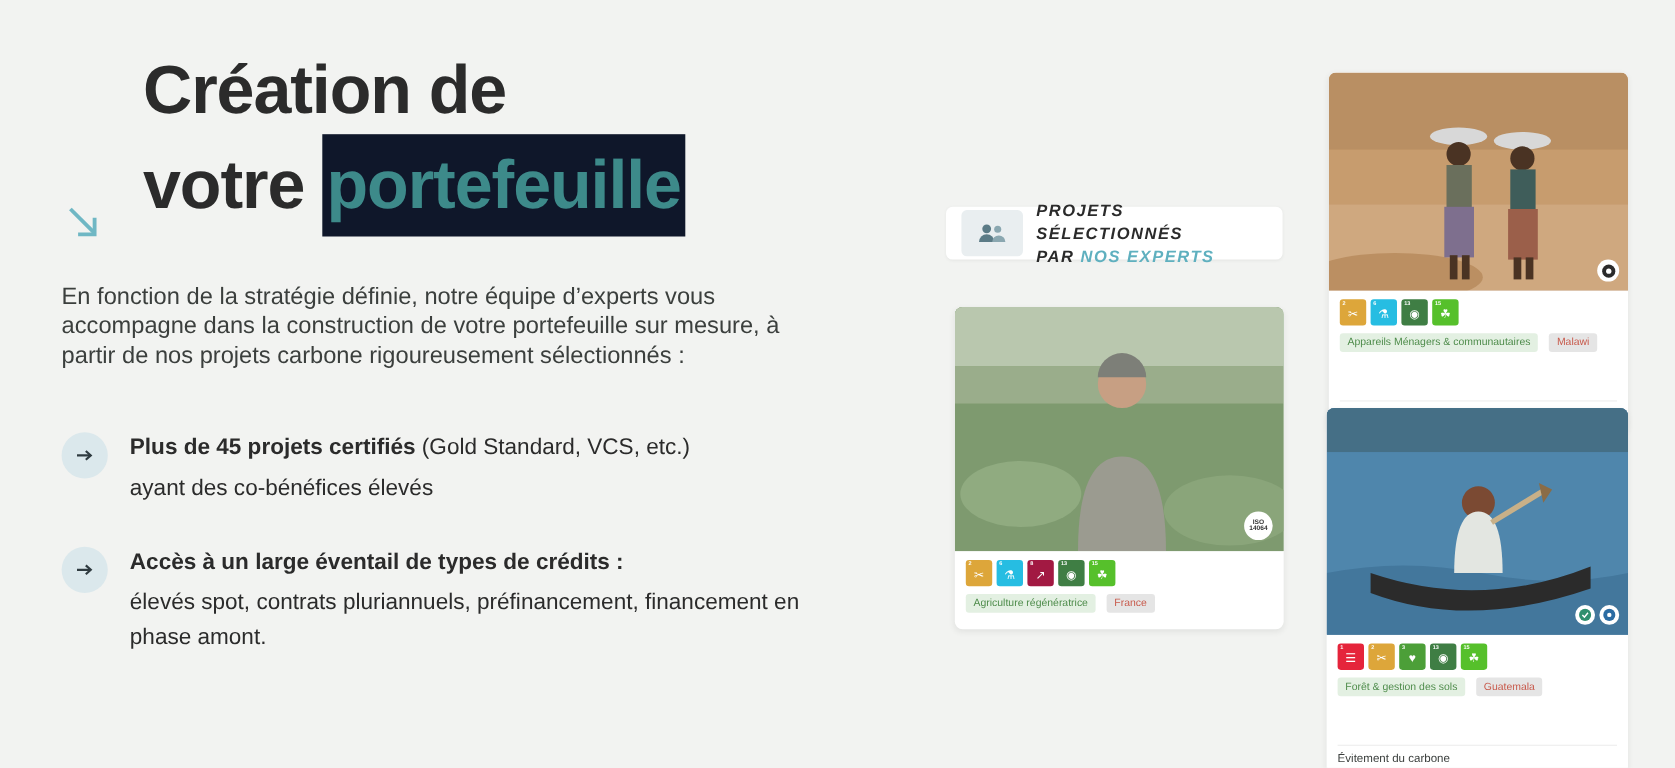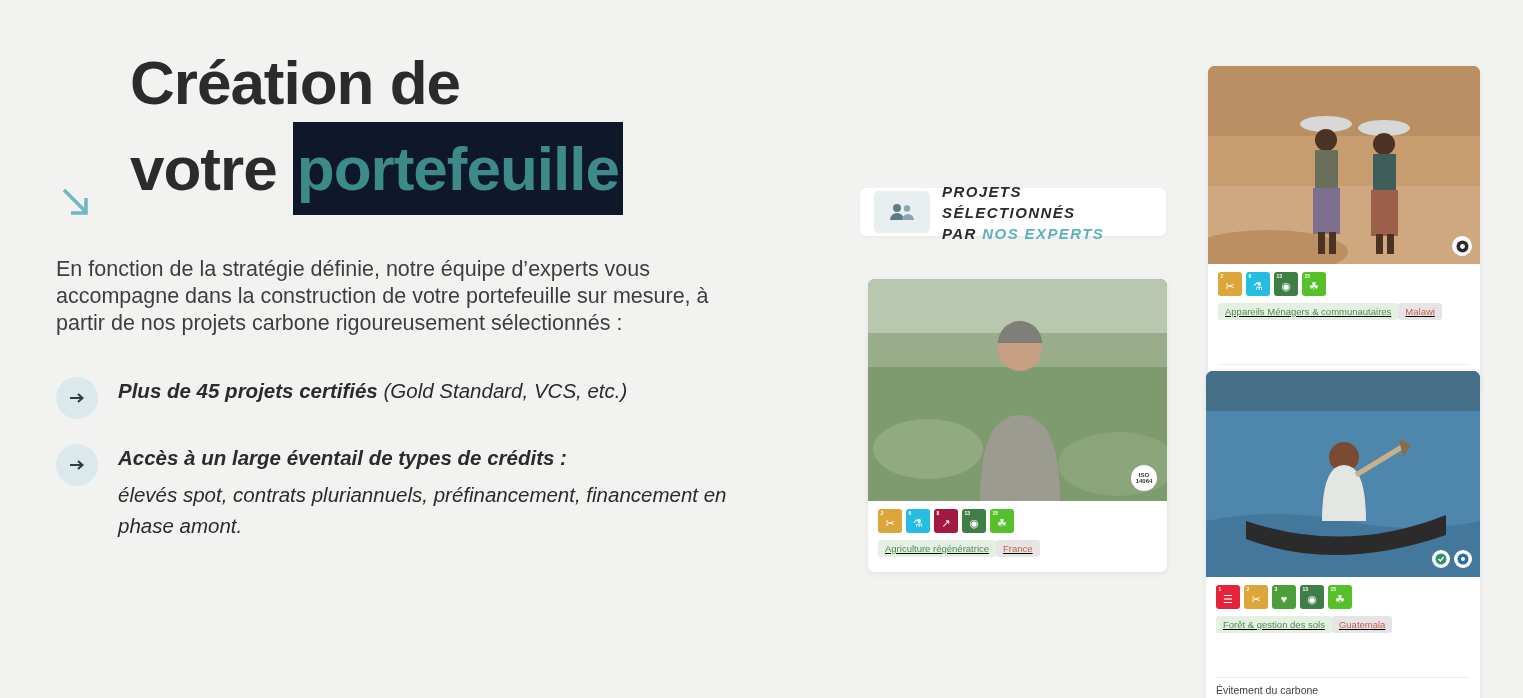--- a/index.html
+++ b/index.html
@@ -57,22 +57,21 @@
 
   .lede {
     margin-top: 44px;
     font-size: 21.5px;
     line-height: 27px;
     color: #3b3f3d;
     width: 700px;
   }
 
   .bullets {
-    margin-top: 38px;
-    font-style: italic;
+    margin-top: 54px;
   }
   .bullet {
     position: relative;
     padding-left: 62px;
     margin-bottom: 36px;
   }
   .bullet-icon {
     position: absolute;
     left: 0;
     top: 2px;
@@ -182,24 +181,23 @@
     left: 2.5px;
     font-size: 5px;
     font-weight: 700;
   }
   .sdg .sdg-glyph {
     font-size: 11px;
     margin-top: 5px;
   }
   .tag-row {
     display: flex;
-    gap: 0;
+    gap: 10px;
     align-items: center;
     margin-bottom: 5px;
-    text-decoration: underline;
   }
   .tag {
     font-size: 9.5px;
     padding: 3px 7px;
     border-radius: 3px;
     white-space: nowrap;
   }
   .tag-green { background: #e3f0e2; color: #4e8c4b; }
   .tag-red { background: #e5e5e5; color: #c85a4c; }
   .card-footer {
@@ -274,20 +272,21 @@
 
       <div class="bullet">
         <span class="bullet-icon">
           <svg width="20" height="20" viewBox="0 0 20 20">
             <path d="M3 10 H15" stroke="#2f3b40" stroke-width="2" fill="none"></path>
             <path d="M11 6 L15.5 10 L11 14" stroke="#2f3b40" stroke-width="2" fill="none"></path>
           </svg>
         </span>
         <div class="bullet-text">
           <b>Plus de 45 projets certifiés </b><span>(Gold Standard, VCS, etc.)</span>
+          <span class="bullet-sub">ayant des co-bénéfices élevés</span>
         </div>
       </div>
 
       <div class="bullet">
         <span class="bullet-icon">
           <svg width="20" height="20" viewBox="0 0 20 20">
             <path d="M3 10 H15" stroke="#2f3b40" stroke-width="2" fill="none"></path>
             <path d="M11 6 L15.5 10 L11 14" stroke="#2f3b40" stroke-width="2" fill="none"></path>
           </svg>
         </span>

